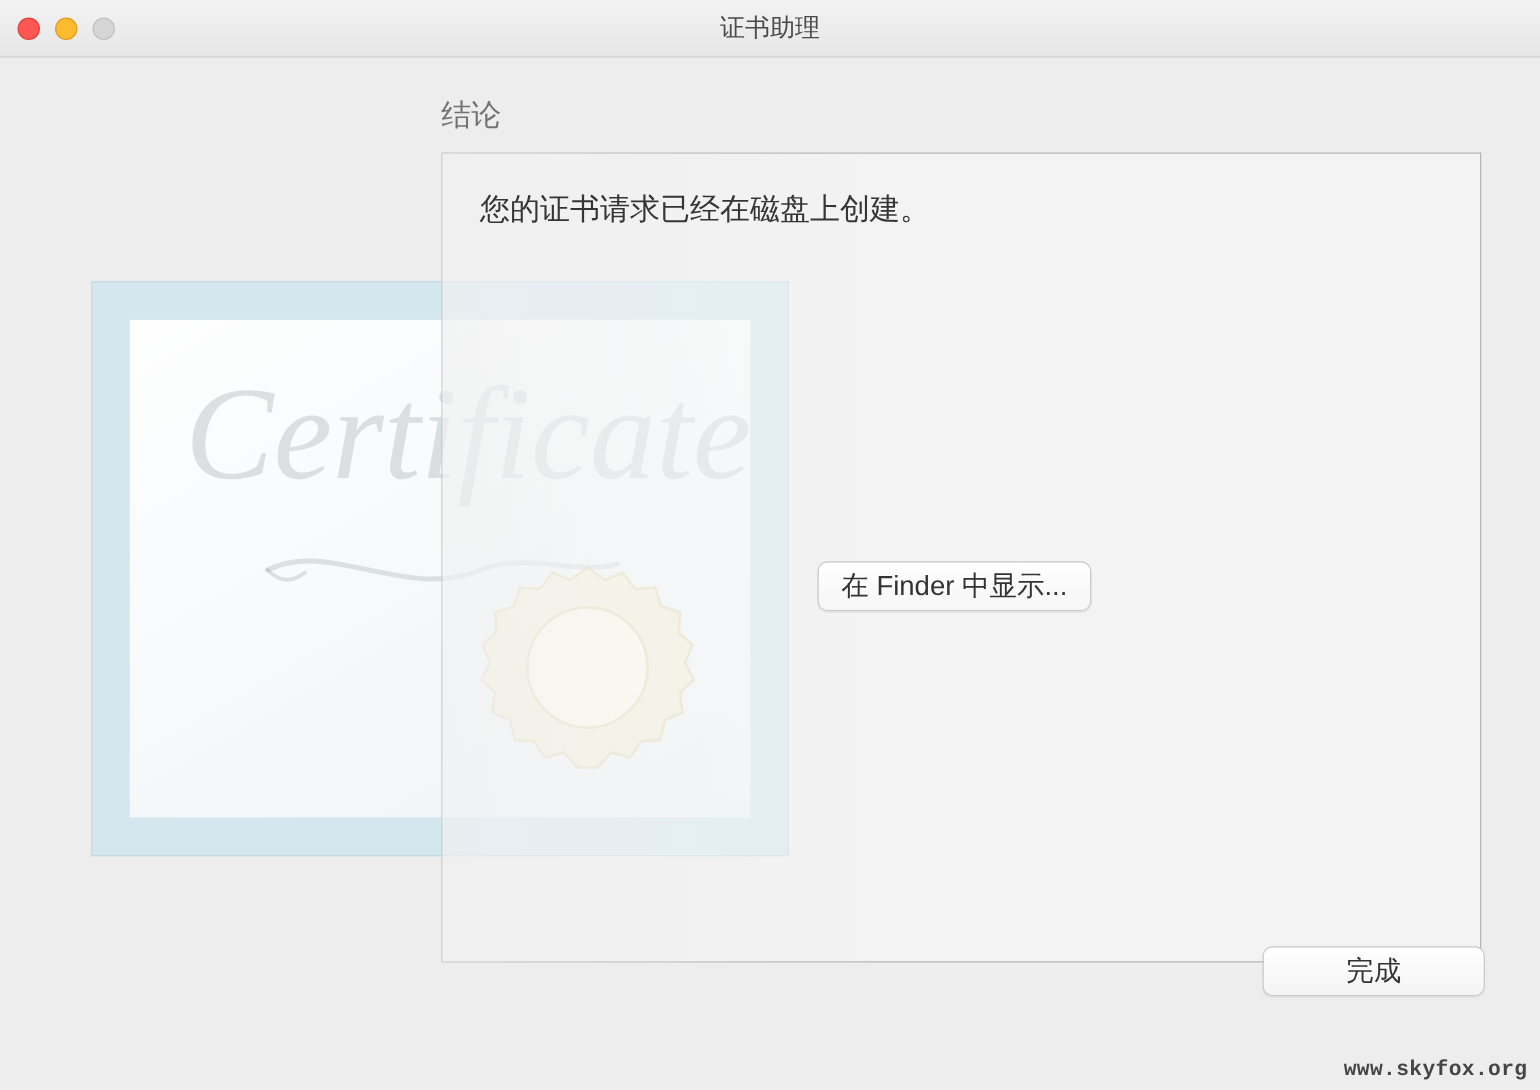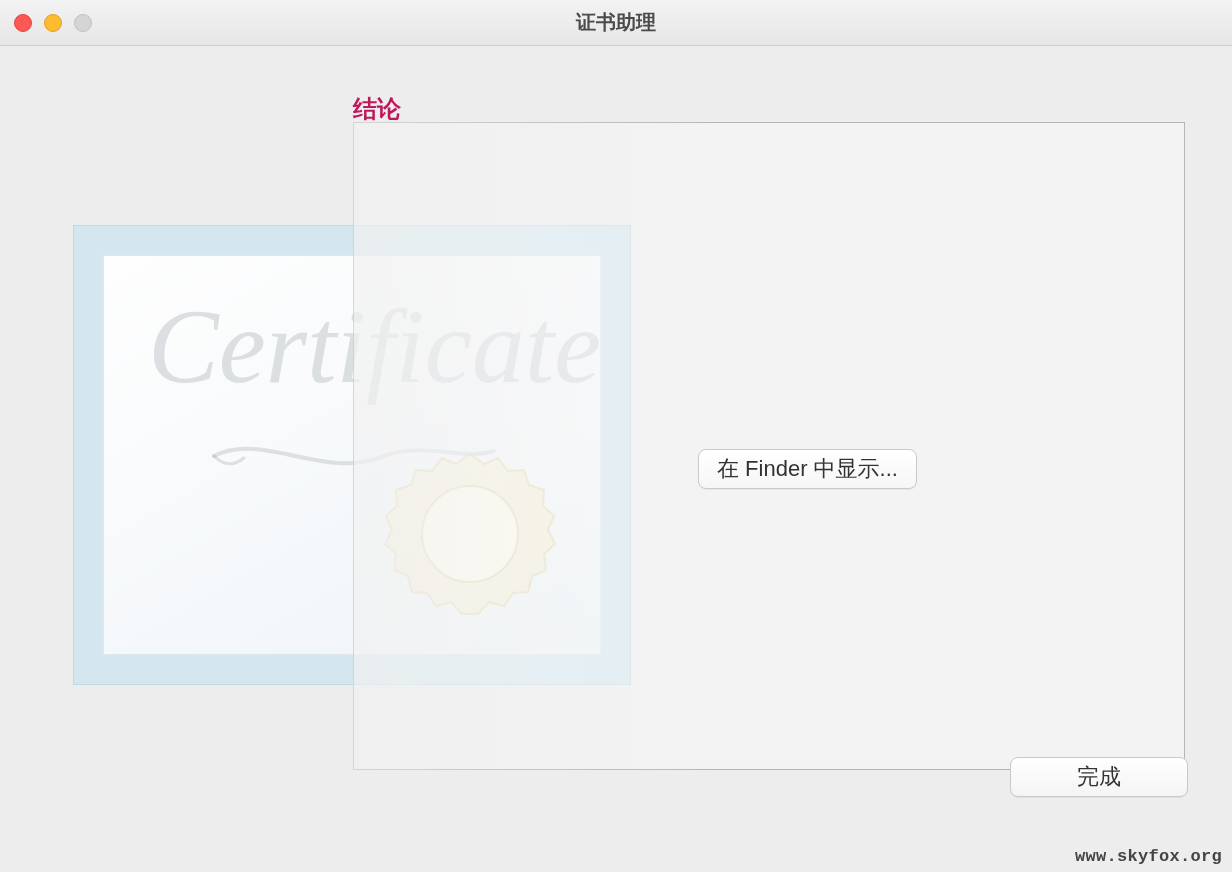--- a/index.html
+++ b/index.html
@@ -32,30 +32,30 @@
       width: 18px;
       height: 18px;
       border-radius: 50%;
     }
     .light.red { background: #fc5753; border: 1px solid #e24340; }
     .light.yellow { background: #fdbb2d; border: 1px solid #e0a023; }
     .light.green { background: #d5d5d5; border: 1px solid #c2c2c2; }
     .title {
       font-size: 20px;
       color: #4a4a4a;
-      font-weight: 700;
+      font-weight: 400;
       text-align: center;
     }
     .content-heading {
       position: absolute;
       left: 353px;
-      top: 93px;
+      top: 76px;
       font-size: 24px;
-      font-weight: 700;
-      color: #be185d;
+      font-weight: 400;
+      color: #737373;
     }
     .panel {
       position: absolute;
       left: 353px;
       top: 122px;
       width: 832px;
       height: 648px;
       border: 1px solid rgba(0,0,0,0.25);
       background: rgba(255,255,255,0.35);
     }
@@ -74,21 +74,20 @@
       padding: 0 18px;
       border: 1px solid #c9c9c9;
       border-radius: 8px;
       background: linear-gradient(#ffffff, #f6f6f6);
       font-size: 22px;
       color: #333;
       display: flex;
       align-items: center;
       box-shadow: 0 1px 1px rgba(0,0,0,0.05), inset 0 1px 0 #fff;
       cursor: pointer;
-      margin-left: 44px;
     }
     .done-btn {
       position: absolute;
       right: 44px;
       top: 757px;
       width: 178px;
       height: 40px;
       border: 1px solid #c9c9c9;
       border-radius: 8px;
       background: linear-gradient(#ffffff, #f4f4f4);
@@ -197,20 +196,21 @@
           <circle r="48" fill="rgba(255,252,240,0.8)" stroke="rgba(224,212,168,0.7)" stroke-width="2"></circle>
         </g>
       </svg>
     </div>
   </div>
 </div>
 
 <div class="content-heading">结论</div>
 
 <div class="panel">
+  <div class="message">您的证书请求已经在磁盘上创建。</div>
   <div class="finder-btn">
     <span>在 Finder 中显示...</span>
   </div>
 </div>
 
 <div class="done-btn">
   <span>完成</span>
 </div>
 
 <div class="watermark">www.skyfox.org</div>

